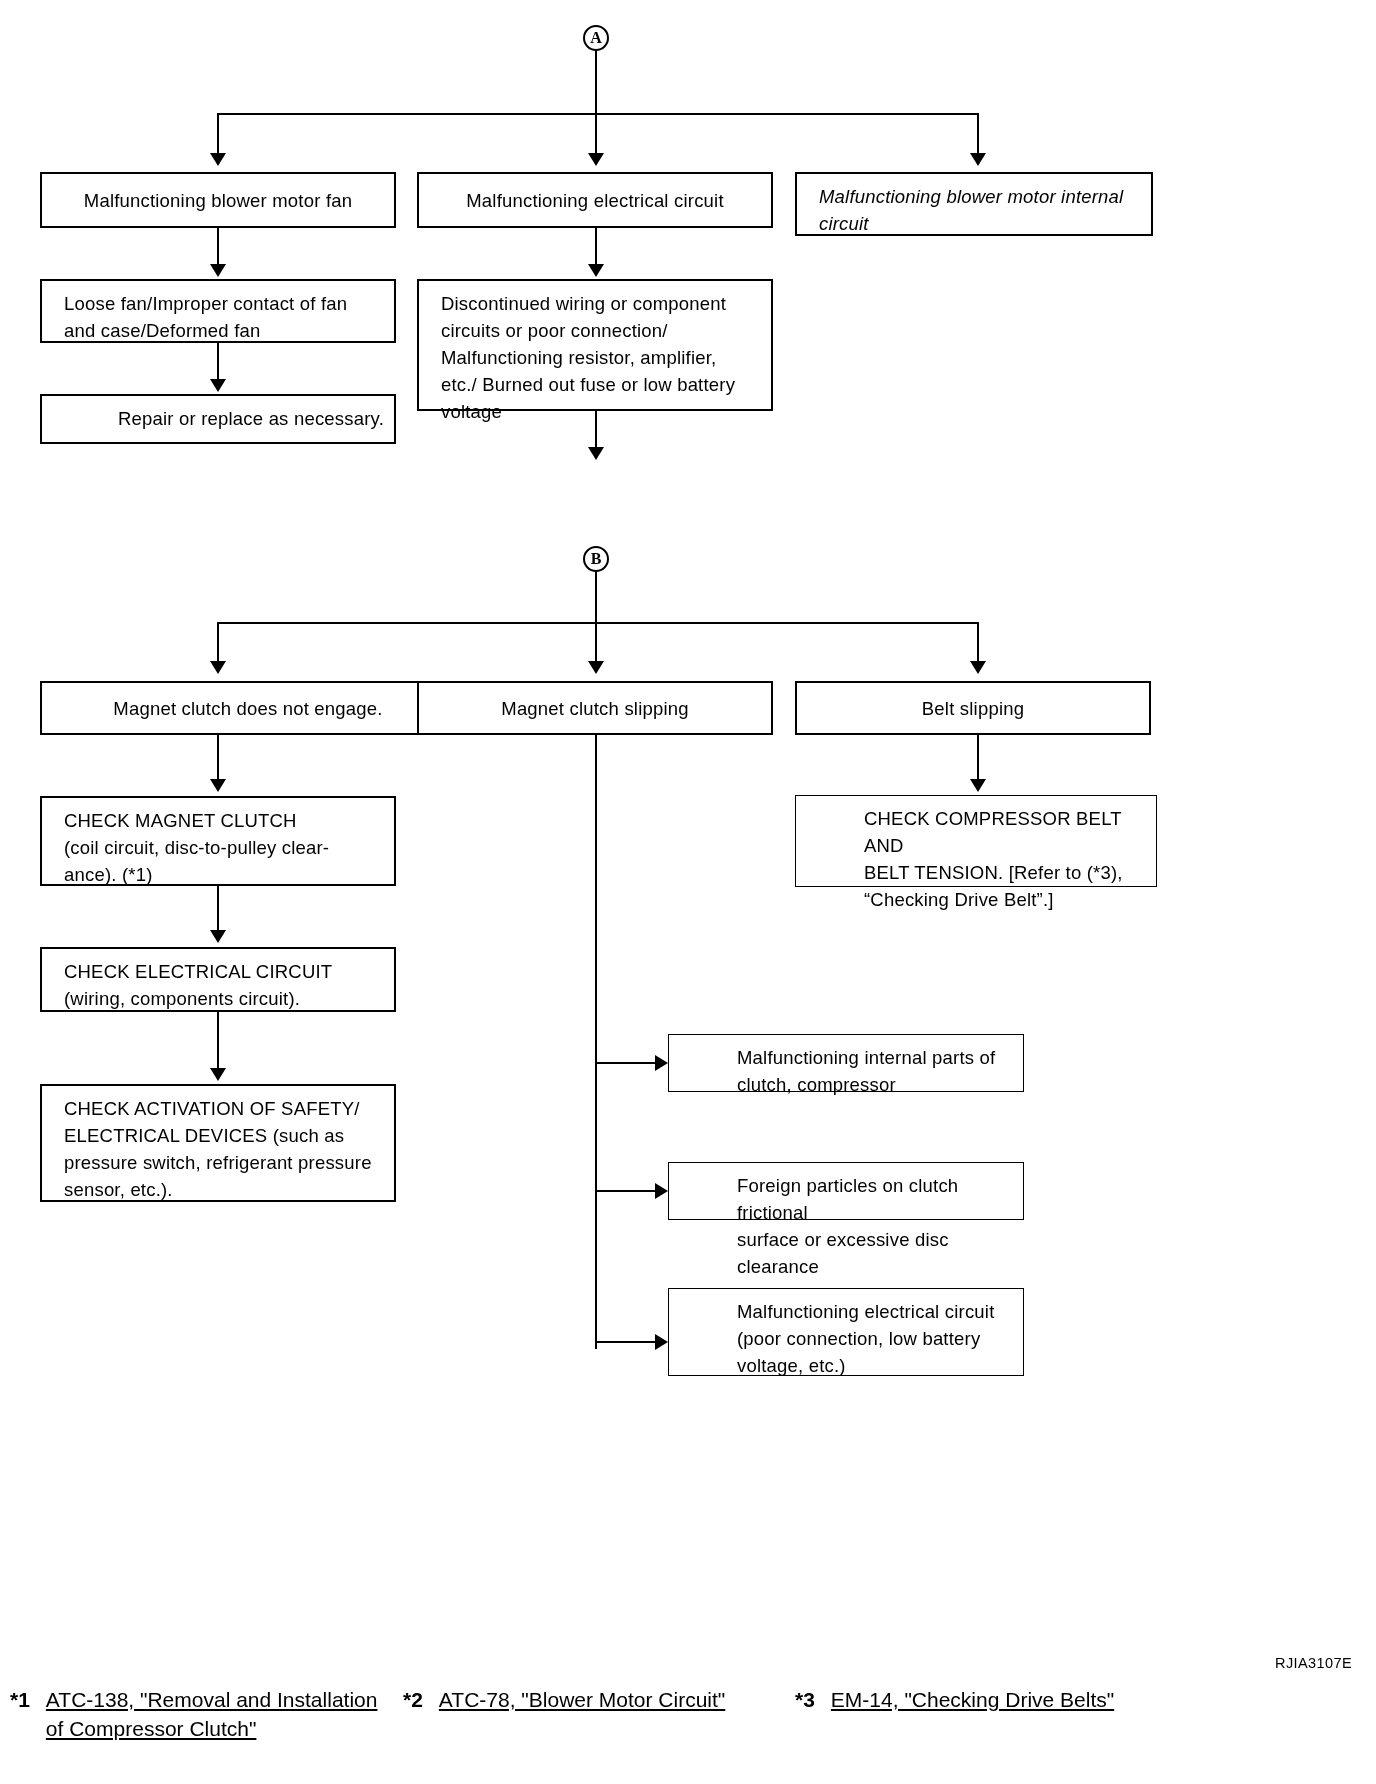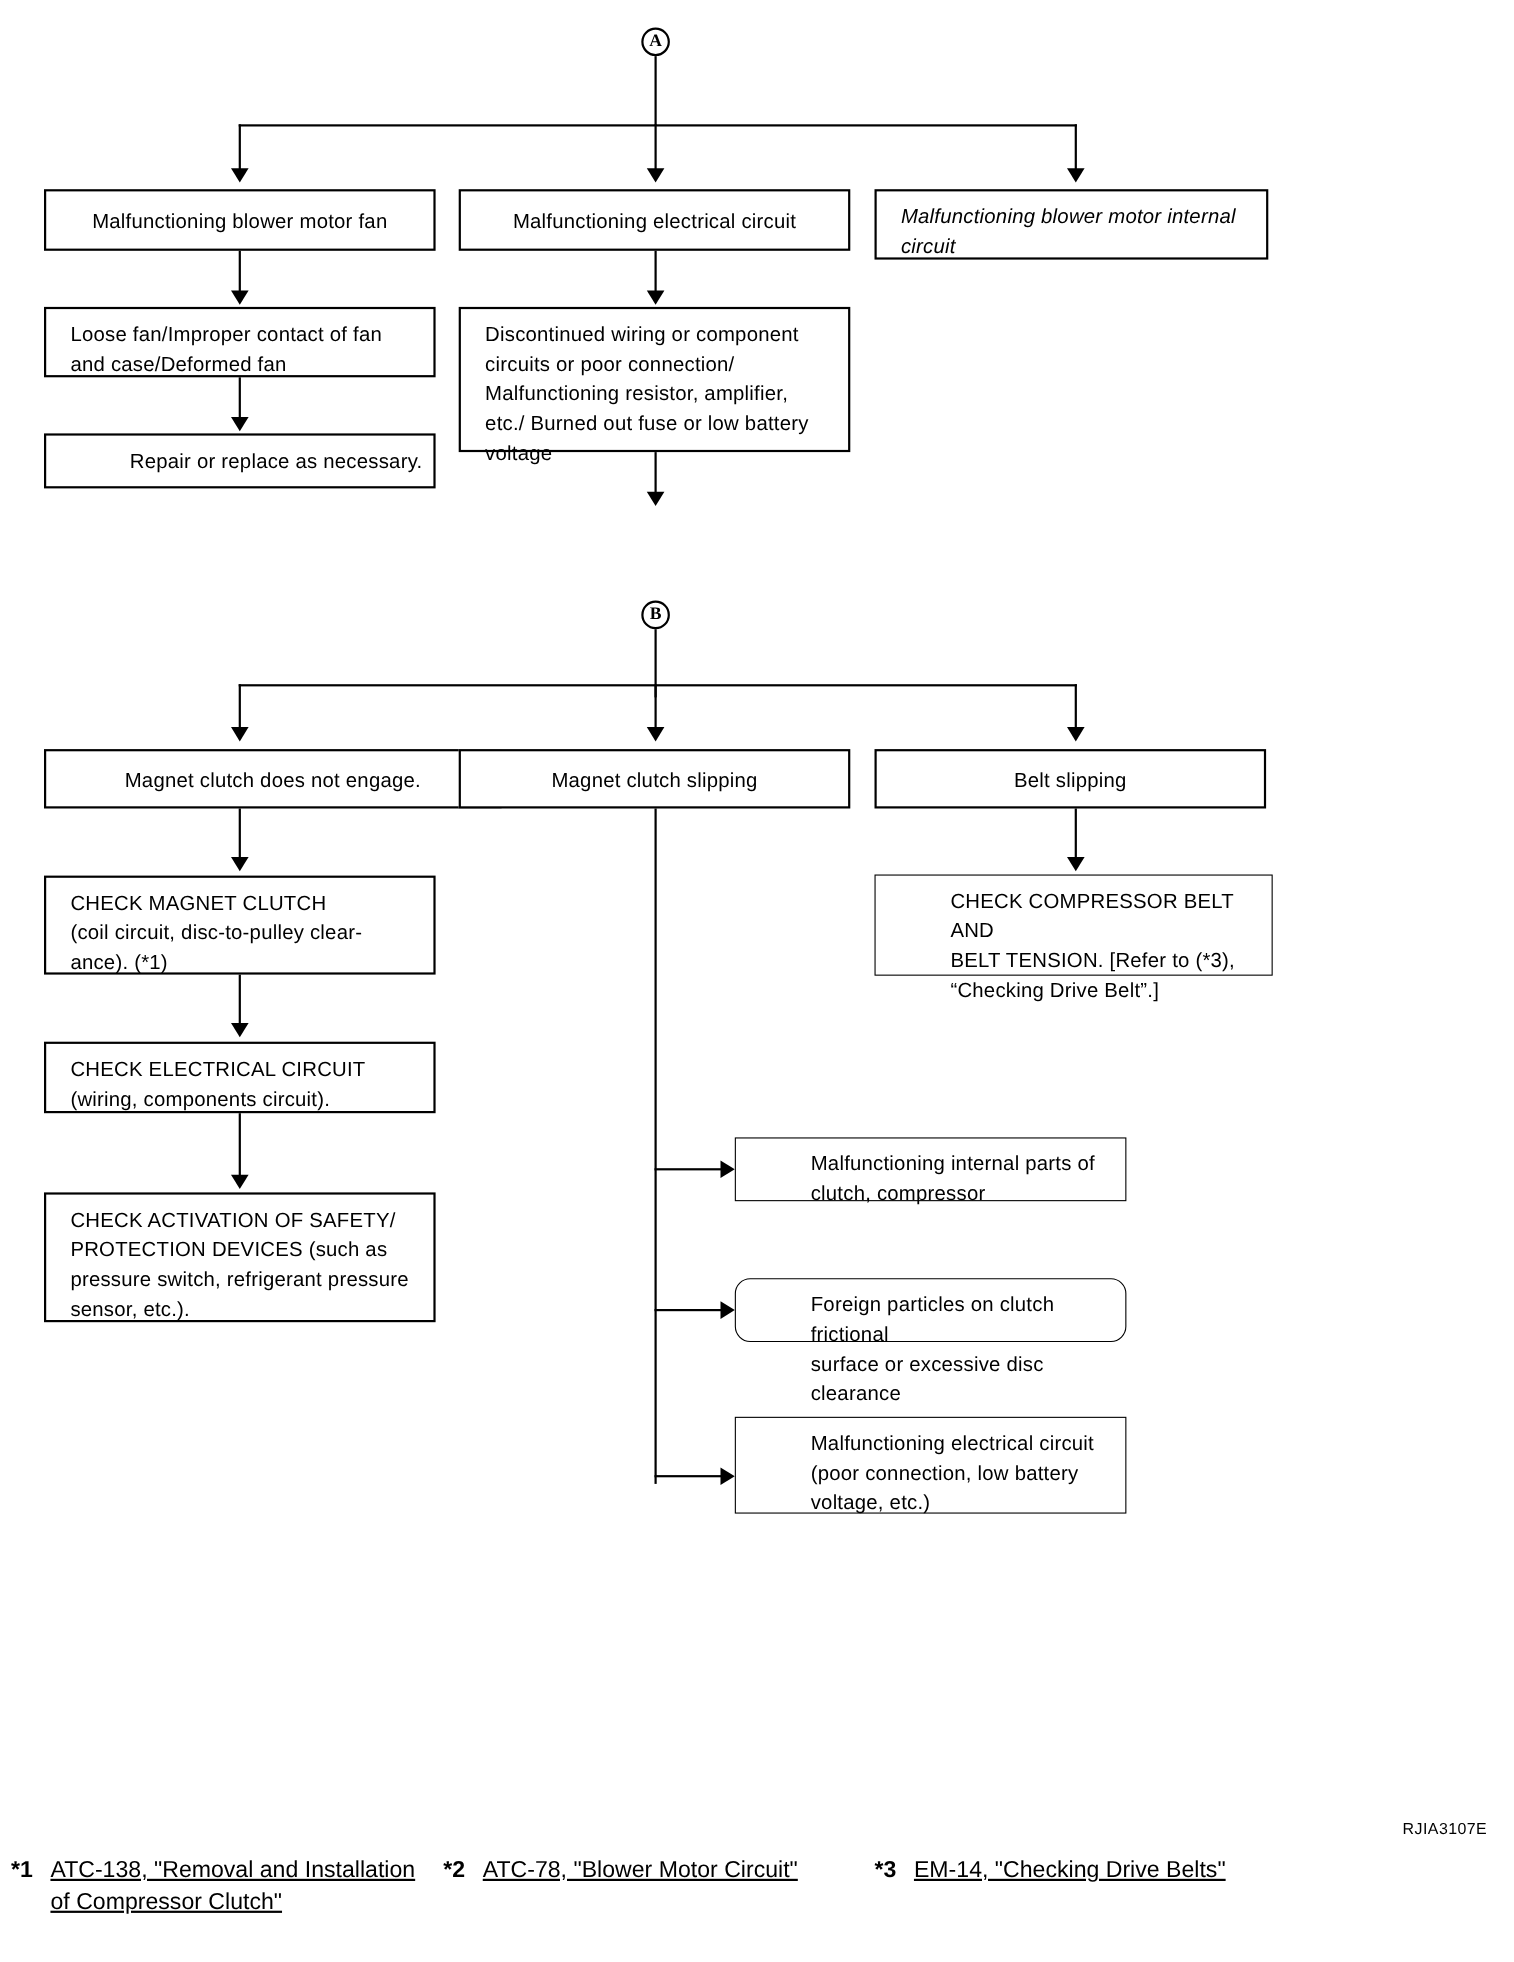--- a/index.html
+++ b/index.html
@@ -217,21 +217,21 @@
   <div class="arrow-down" style="left:210px; top:930px;"></div>
   <div class="box pad-tight" style="left:40px; top:947px; width:356px; height:65px;">
     <span class="txt">CHECK ELECTRICAL CIRCUIT
 (wiring, components circuit).</span>
   </div>
 
   <div class="vline thin" style="left:217px; top:1012px; height:58px;"></div>
   <div class="arrow-down" style="left:210px; top:1068px;"></div>
   <div class="box pad-tight" style="left:40px; top:1084px; width:356px; height:118px;">
     <span class="txt">CHECK ACTIVATION OF SAFETY/
-PROTECTION DEVICES (such as
+ELECTRICAL DEVICES (such as
 pressure switch, refrigerant pressure
 sensor, etc.).</span>
   </div>
 
   <div class="vline thin" style="left:977px; top:735px; height:46px;"></div>
   <div class="arrow-down" style="left:970px; top:779px;"></div>
   <div class="box pad-sm" style="left:795px; top:795px; width:362px; height:92px; border-width:1.6px;">
     <span class="txt">CHECK COMPRESSOR BELT AND
 BELT TENSION. [Refer to (*3),
   “Checking Drive Belt”.]</span>
@@ -241,21 +241,21 @@
 
   <div class="hline thin" style="left:595px; top:1062px; width:62px;"></div>
   <div class="arrow-right" style="left:655px; top:1055px;"></div>
   <div class="box pad-sm" style="left:668px; top:1034px; width:356px; height:58px; border-width:1.6px;">
     <span class="txt">Malfunctioning internal parts of
 clutch, compressor</span>
   </div>
 
   <div class="hline thin" style="left:595px; top:1190px; width:62px;"></div>
   <div class="arrow-right" style="left:655px; top:1183px;"></div>
-  <div class="box pad-sm" style="left:668px; top:1162px; width:356px; height:58px; border-width:1.6px;border-radius:14px;">
+  <div class="box pad-sm" style="left:668px; top:1162px; width:356px; height:58px; border-width:1.6px;">
     <span class="txt">Foreign particles on clutch frictional
 surface or excessive disc clearance</span>
   </div>
 
   <div class="hline thin" style="left:595px; top:1341px; width:62px;"></div>
   <div class="arrow-right" style="left:655px; top:1334px;"></div>
   <div class="box pad-sm" style="left:668px; top:1288px; width:356px; height:88px; border-width:1.6px;">
     <span class="txt">Malfunctioning electrical circuit
 (poor connection, low battery
 voltage, etc.)</span>

